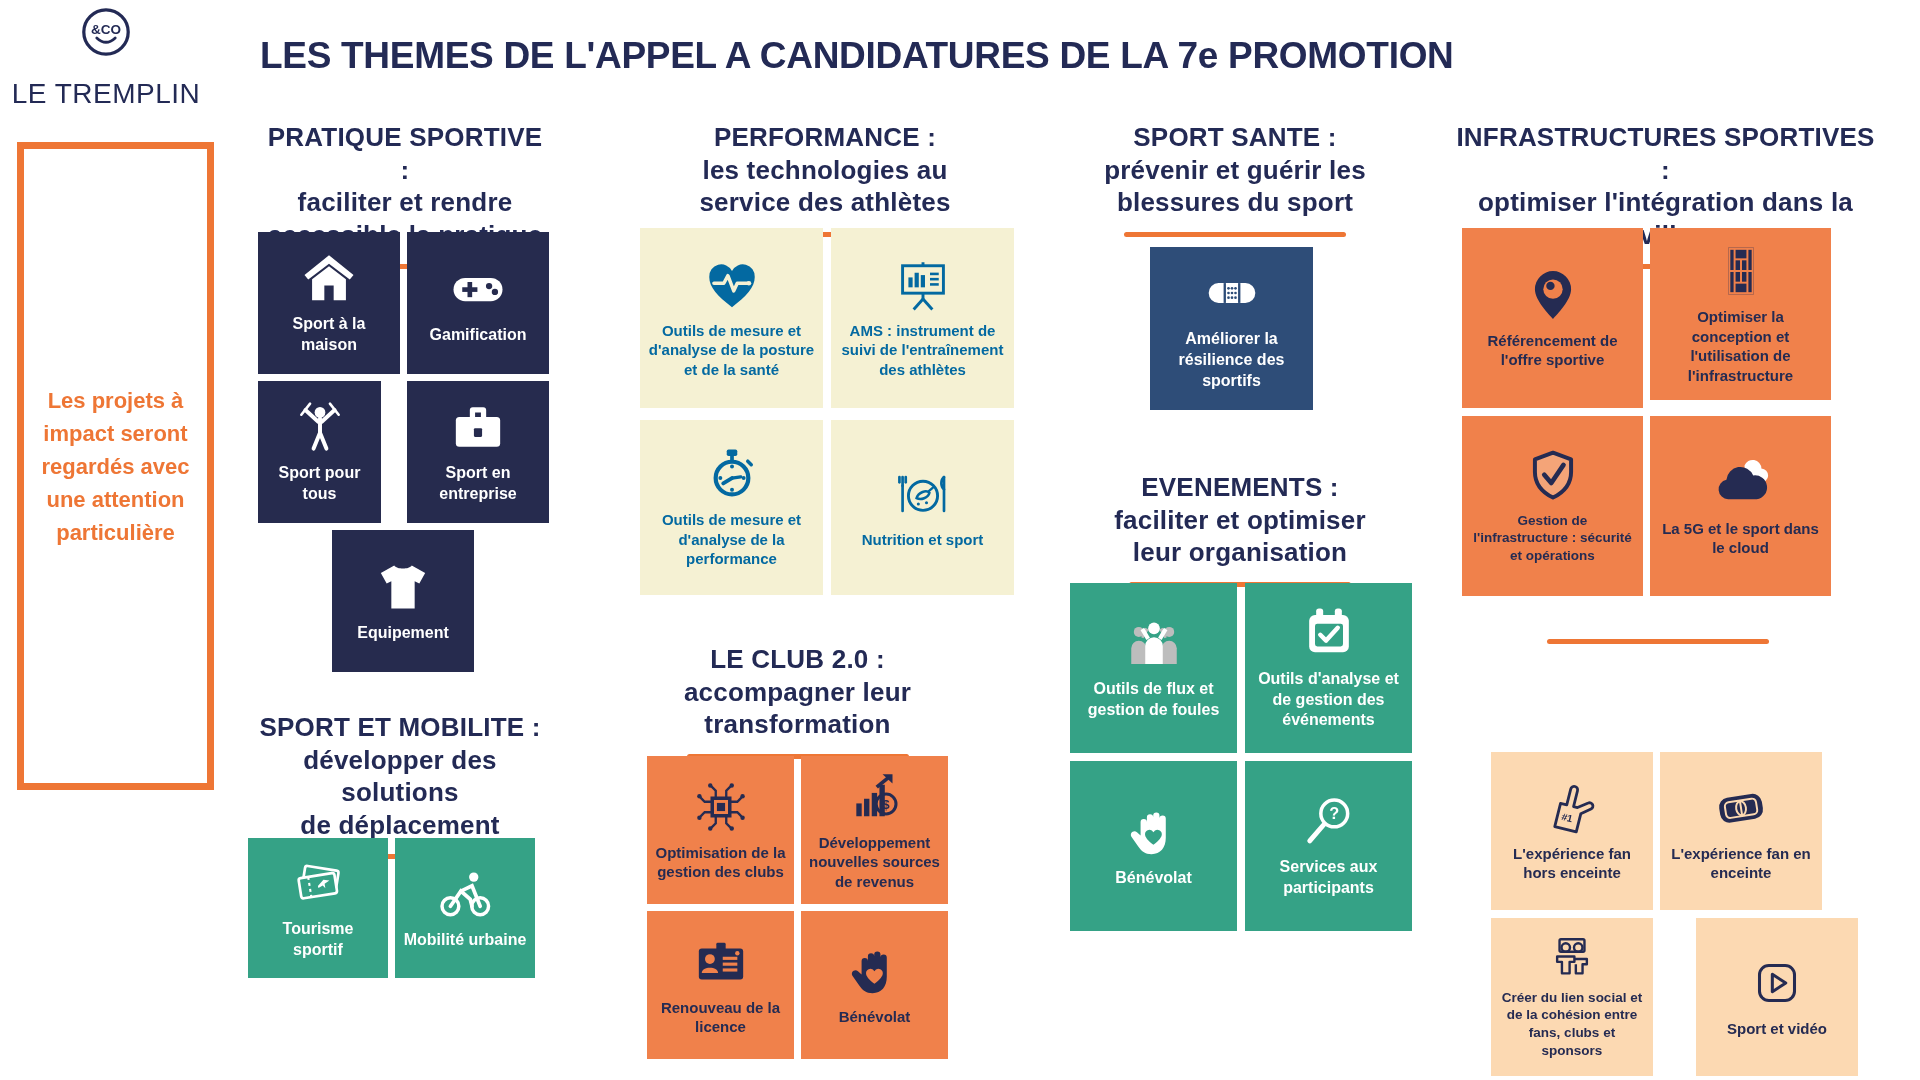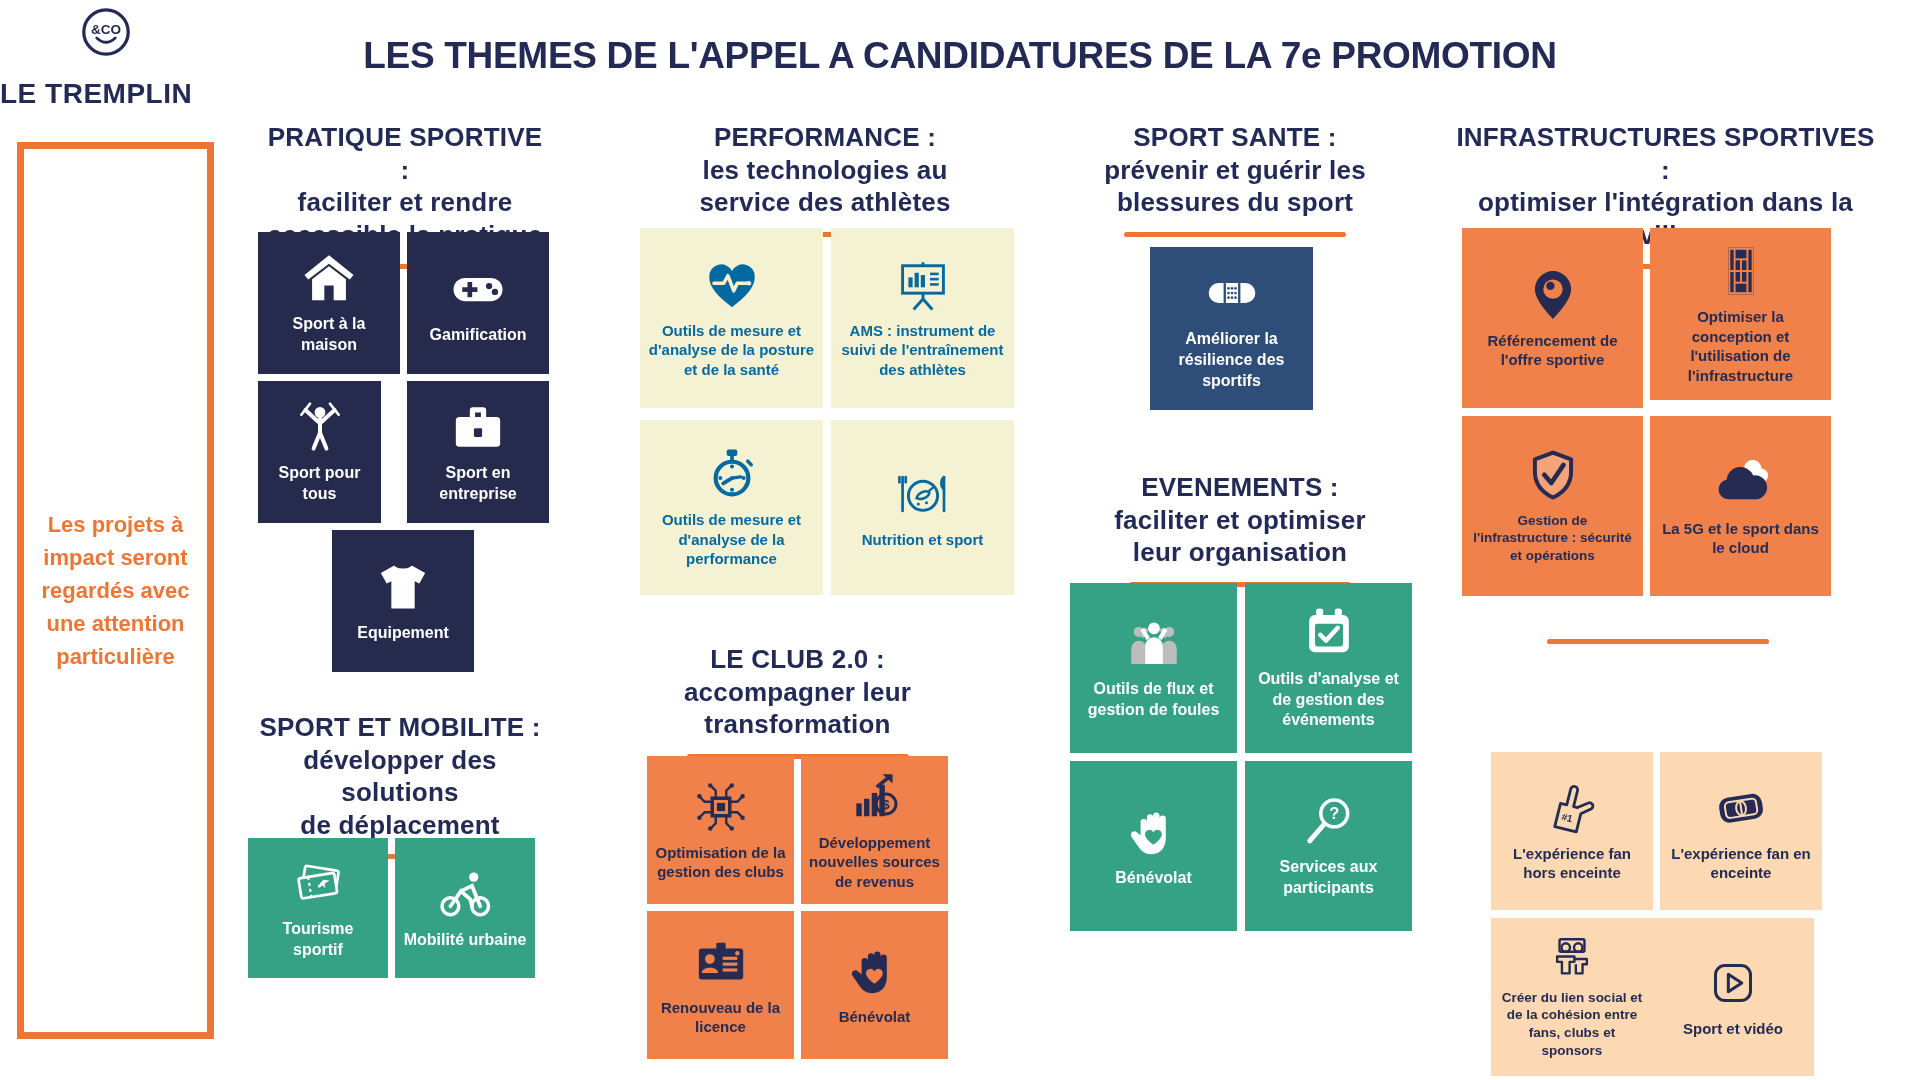--- a/index.html
+++ b/index.html
@@ -3,30 +3,30 @@
 <meta charset="utf-8">
 <style>
   html,body{margin:0;padding:0}
   body{
     width:1920px;height:1080px;position:relative;overflow:hidden;
     background:#ffffff;color:#232a55;
     font-family:"Liberation Sans", sans-serif;
   }
   .page-title{
     position:absolute;left:260px;top:10px;width:1400px;
-    text-align:center;font-size:37px;font-weight:700;letter-spacing:-0.3px;color:#232a55;
+    text-align:left;font-size:37px;font-weight:700;letter-spacing:-0.3px;color:#232a55;
   }
   .logo{position:absolute;left:80px;top:6px;width:52px;height:52px}
   .logo svg{width:100%;height:100%;display:block}
   .brand-name{
-    position:absolute;left:0;top:78px;width:212px;text-align:left;
-    font-size:28px;font-weight:700;letter-spacing:0.5px;color:#232a55;
+    position:absolute;left:0;top:78px;width:212px;text-align:center;
+    font-size:28px;font-weight:400;letter-spacing:0.5px;color:#232a55;
   }
   .impact-box{
-    position:absolute;left:17px;top:142px;width:197px;height:897px;
+    position:absolute;left:17px;top:142px;width:197px;height:648px;
     border:7px solid #ee7635;box-sizing:border-box;
     display:flex;align-items:center;justify-content:center;background:#fff;
   }
   .impact-text{width:168px;text-align:center;color:#ee7635;font-weight:700;font-size:22px;line-height:1.5}
 
   .sec-head{position:absolute;text-align:center}
   .sec-title{margin:13px;font-size:26px;font-weight:700;line-height:1.25;white-space:pre-line;color:#232a55;letter-spacing:0.2px}
   .rule{width:222px;height:5px;background:#ee7635;border-radius:2.5px;margin:11px auto 0}
 
   .tile{
@@ -499,21 +499,21 @@
           <rect x="11" y="4.5" width="26" height="13" rx="1.5"></rect>
           <circle cx="17.5" cy="13" r="4.4"></circle>
           <circle cx="30.5" cy="13" r="4.4"></circle>
           <path d="M8.5 22.5 H26.5 V28 H21.5 V40 H13.5 V28 H8.5Z"></path>
           <path d="M26.5 25 H39.5 V30.5 H35 V40 H28 V30.5"></path>
         </g>
       </svg>
     </span>
   <span class="tile-label sm">Créer du lien social et de la cohésion entre fans, clubs et sponsors</span>
 </div>
-<div class="tile style-peach" style="left:1652px;top:918px;width:162px;height:158px">
+<div class="tile style-peach" style="left:1696px;top:918px;width:162px;height:158px">
   <span class="icon">
       <svg viewBox="0 0 48 48">
         <rect class="sfg" stroke-width="2.6" x="9" y="9" width="30" height="30" rx="8"></rect>
         <path class="sfg" stroke-width="2.6" stroke-linejoin="round" d="M20 16.5 L31.5 24 20 31.5Z"></path>
       </svg>
     </span>
   <span class="tile-label">Sport et vidéo</span>
 </div>
 
 </body></html>

